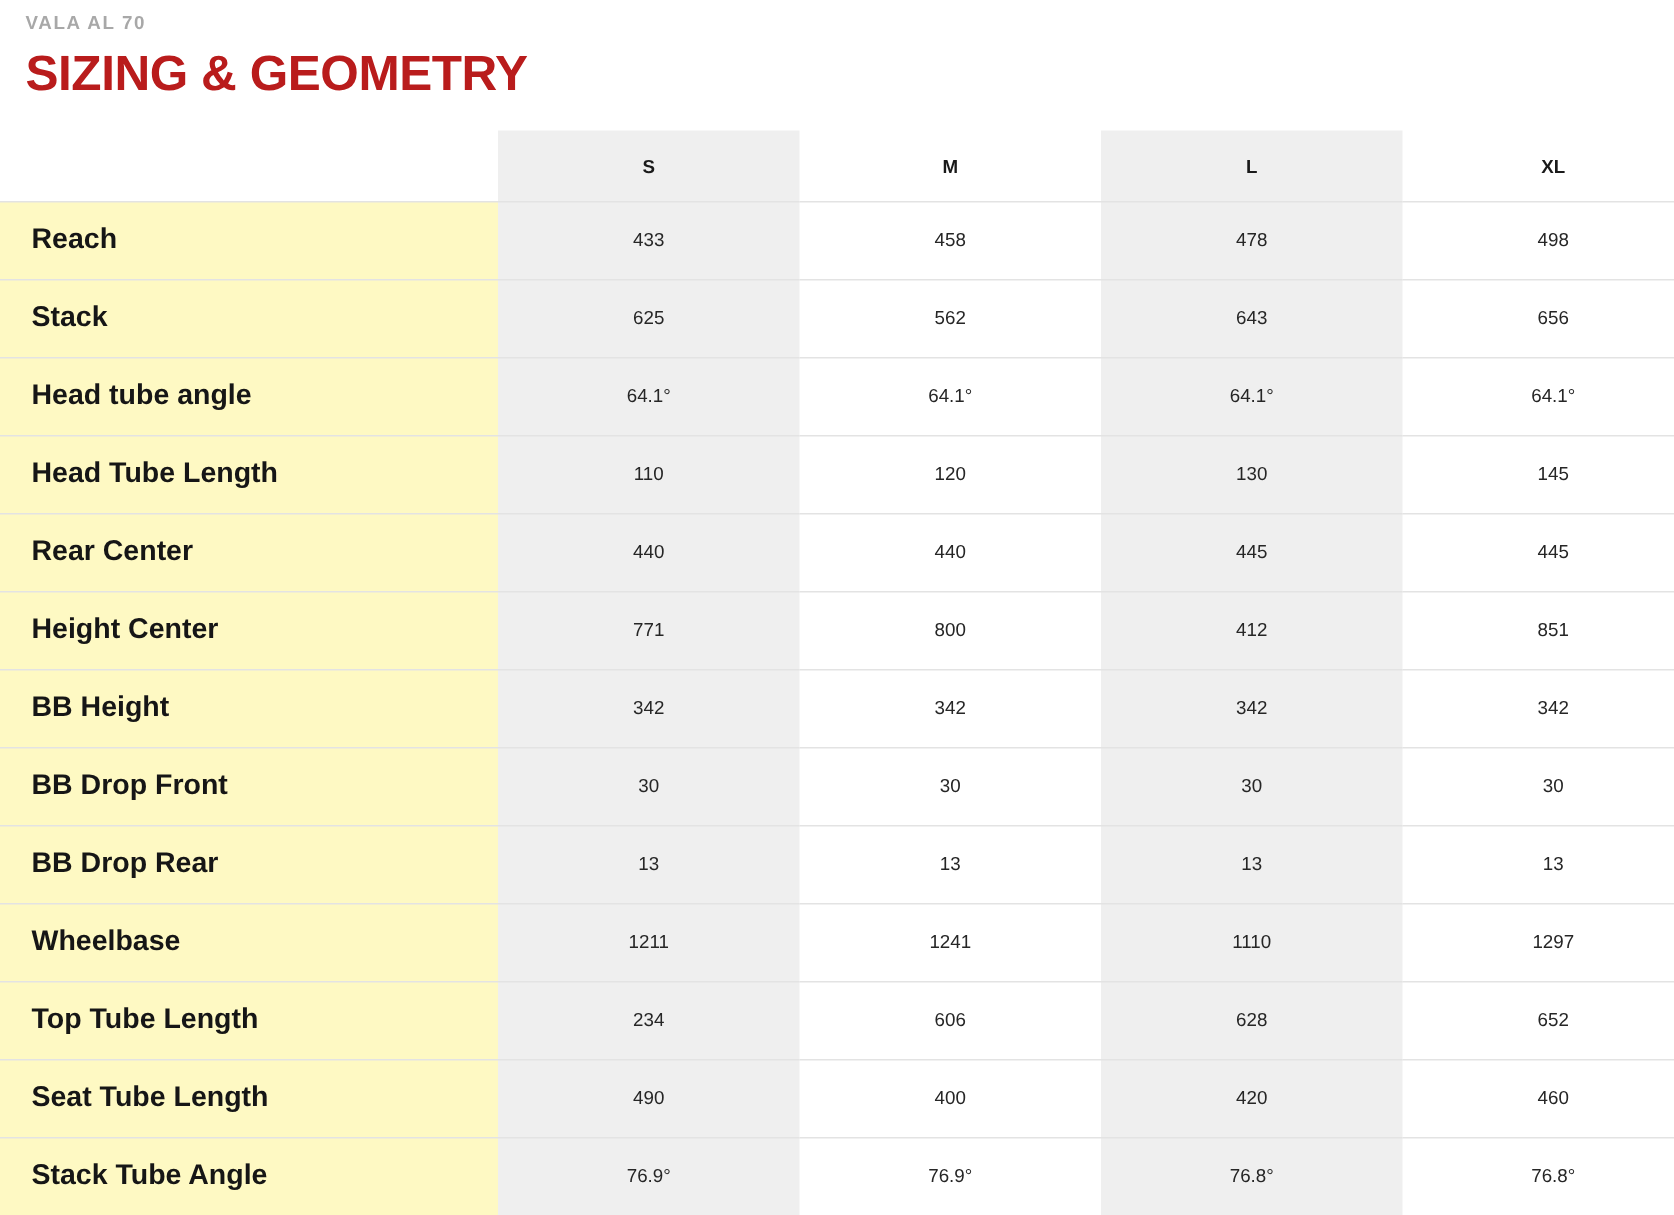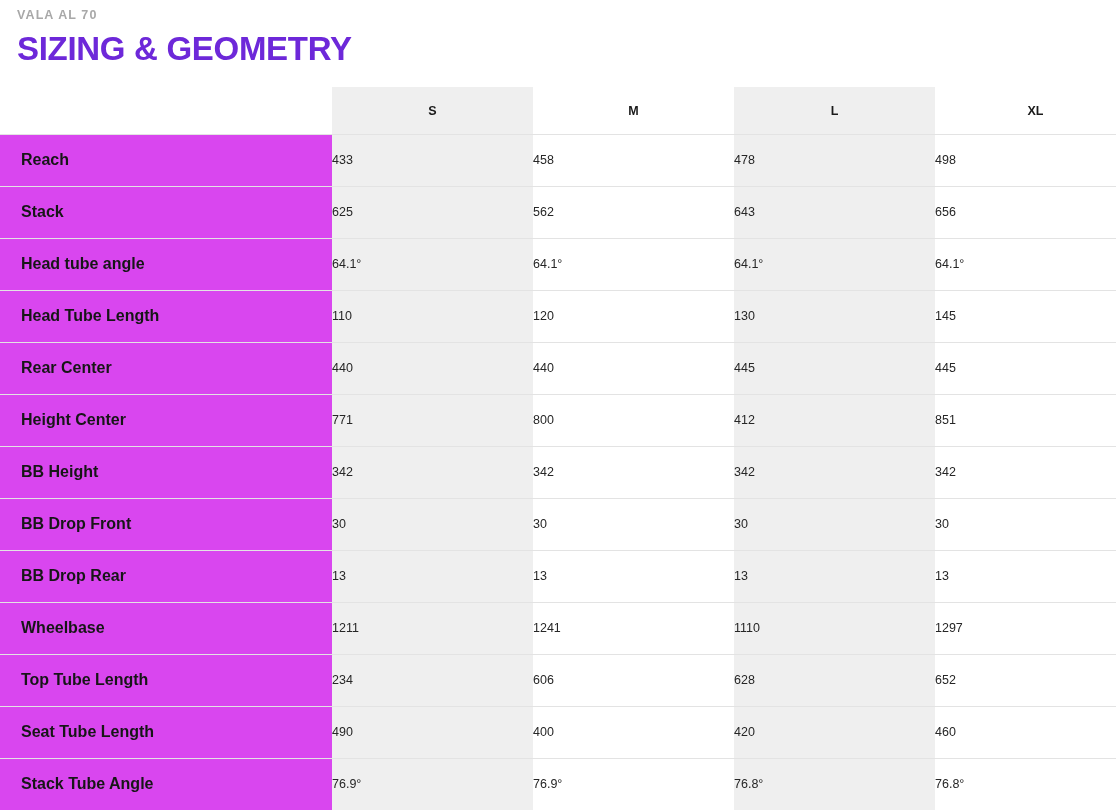--- a/index.html
+++ b/index.html
@@ -24,21 +24,21 @@
     font-weight: bold;
     letter-spacing: 1.1px;
     color: #a8a8a8;
     padding: 8px 0 0 17px;
     line-height: 1.2;
   }
   .page-title {
     font-size: 33px;
     font-weight: bold;
     letter-spacing: -0.3px;
-    color: #6d28d9;
+    color: #b91c1c;
     padding: 8px 0 0 17px;
     line-height: 1.1;
   }
   table.geo {
     width: 1116px;
     border-collapse: collapse;
     margin-top: 20px;
     table-layout: fixed;
   }
   table.geo col.label-col { width: 332px; }
@@ -61,27 +61,28 @@
   tbody td {
     height: 52px;
     font-size: 12.5px;
     padding: 0;
     border-top: 1px solid #e3e3e3;
     border-bottom: 1px solid #e3e3e3;
     vertical-align: middle;
   }
   tbody tr td.row-label {
     font-weight: bold;
-    font-size: 16px;
+    font-size: 19px;
     text-align: left;
     padding-left: 21px;
     color: #161616;
-    background: #d946ef;
+    background: #fef9c3;
   }
   tbody td.val {
+    text-align: center;
     color: #262626;
     font-weight: normal;
   }
   tbody td.shaded {
     background: #efefef;
   }
 </style>
 </head>
 <body>
 

